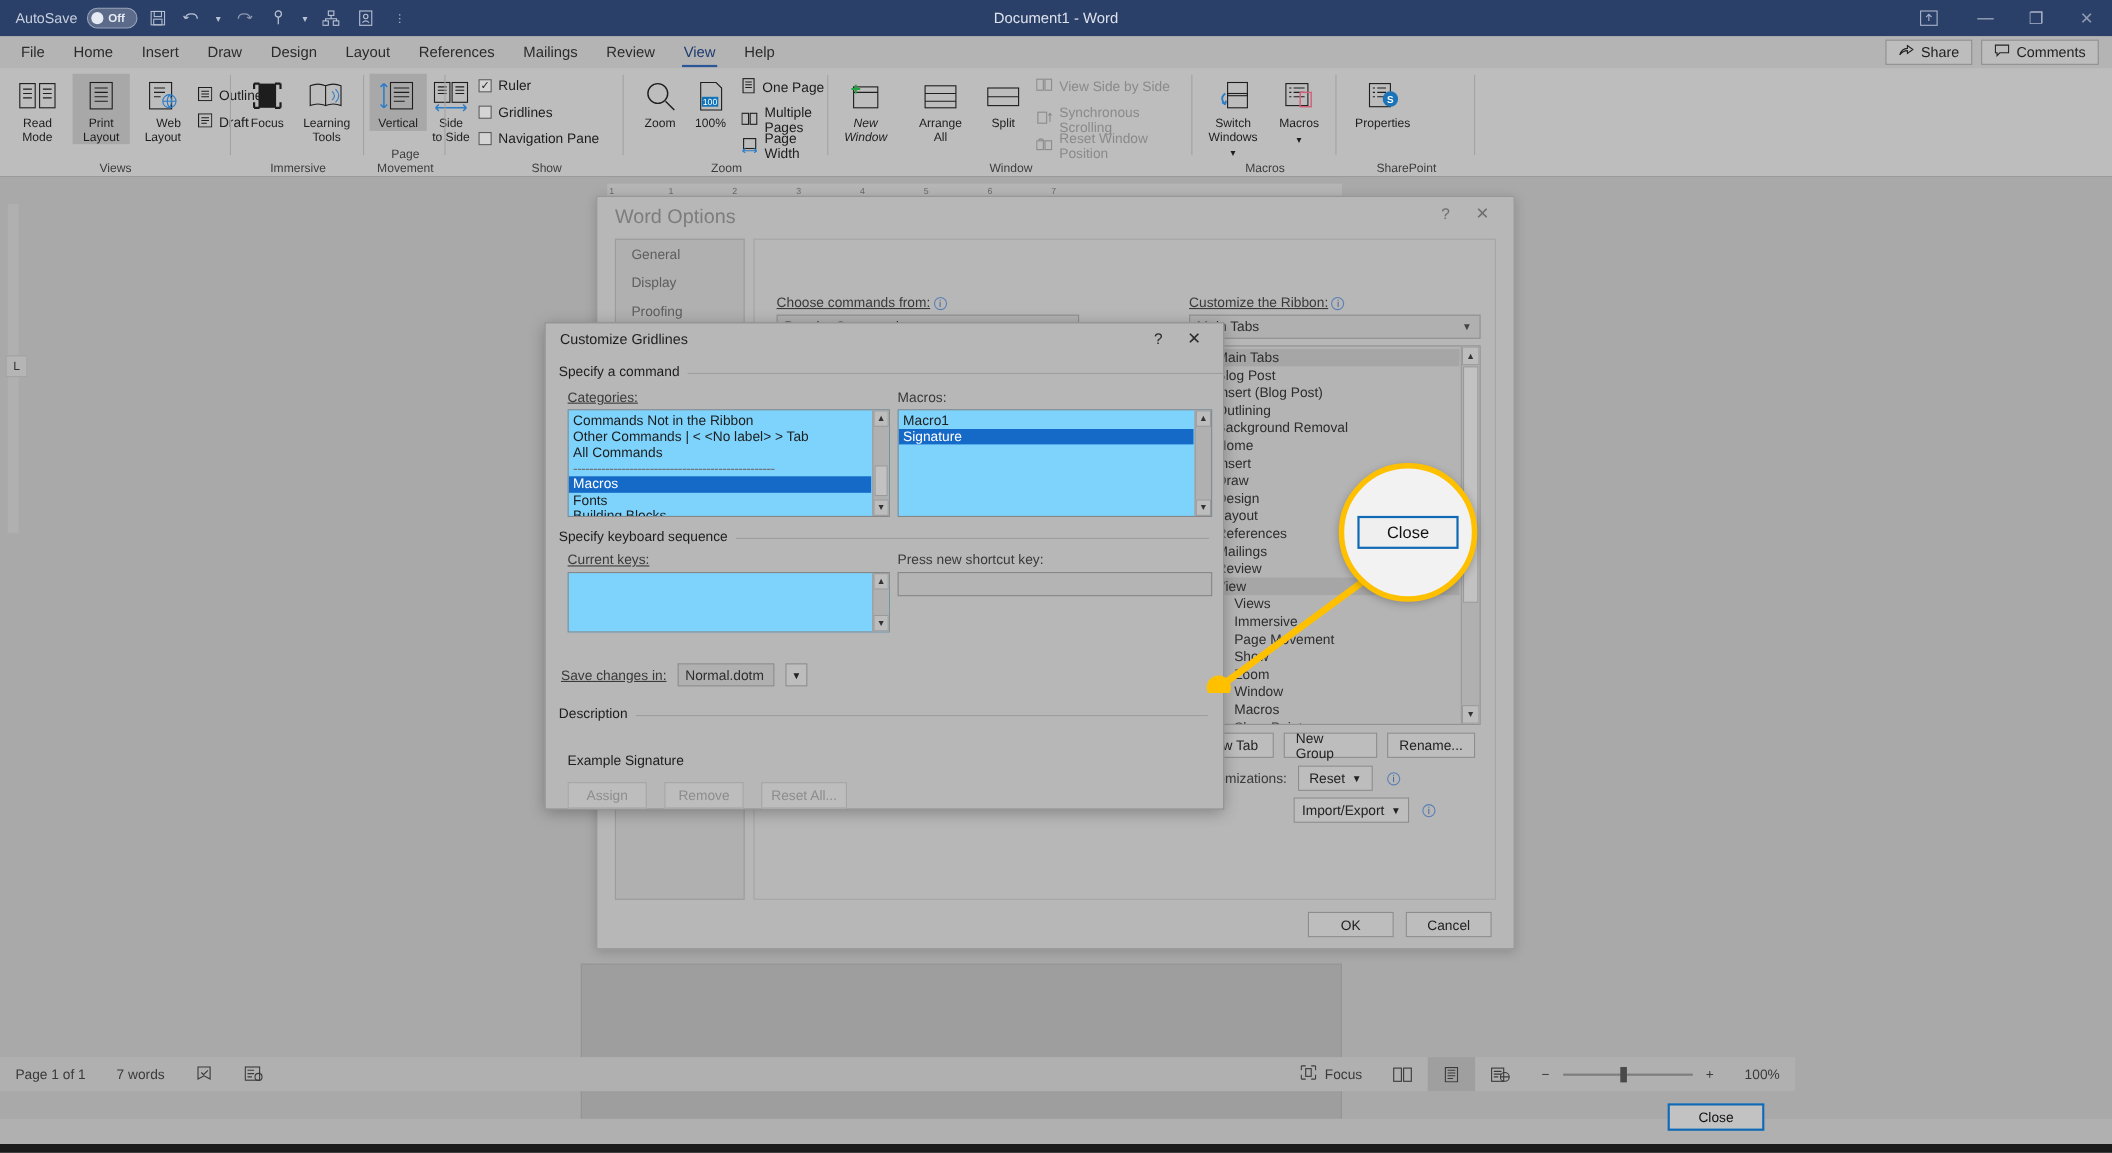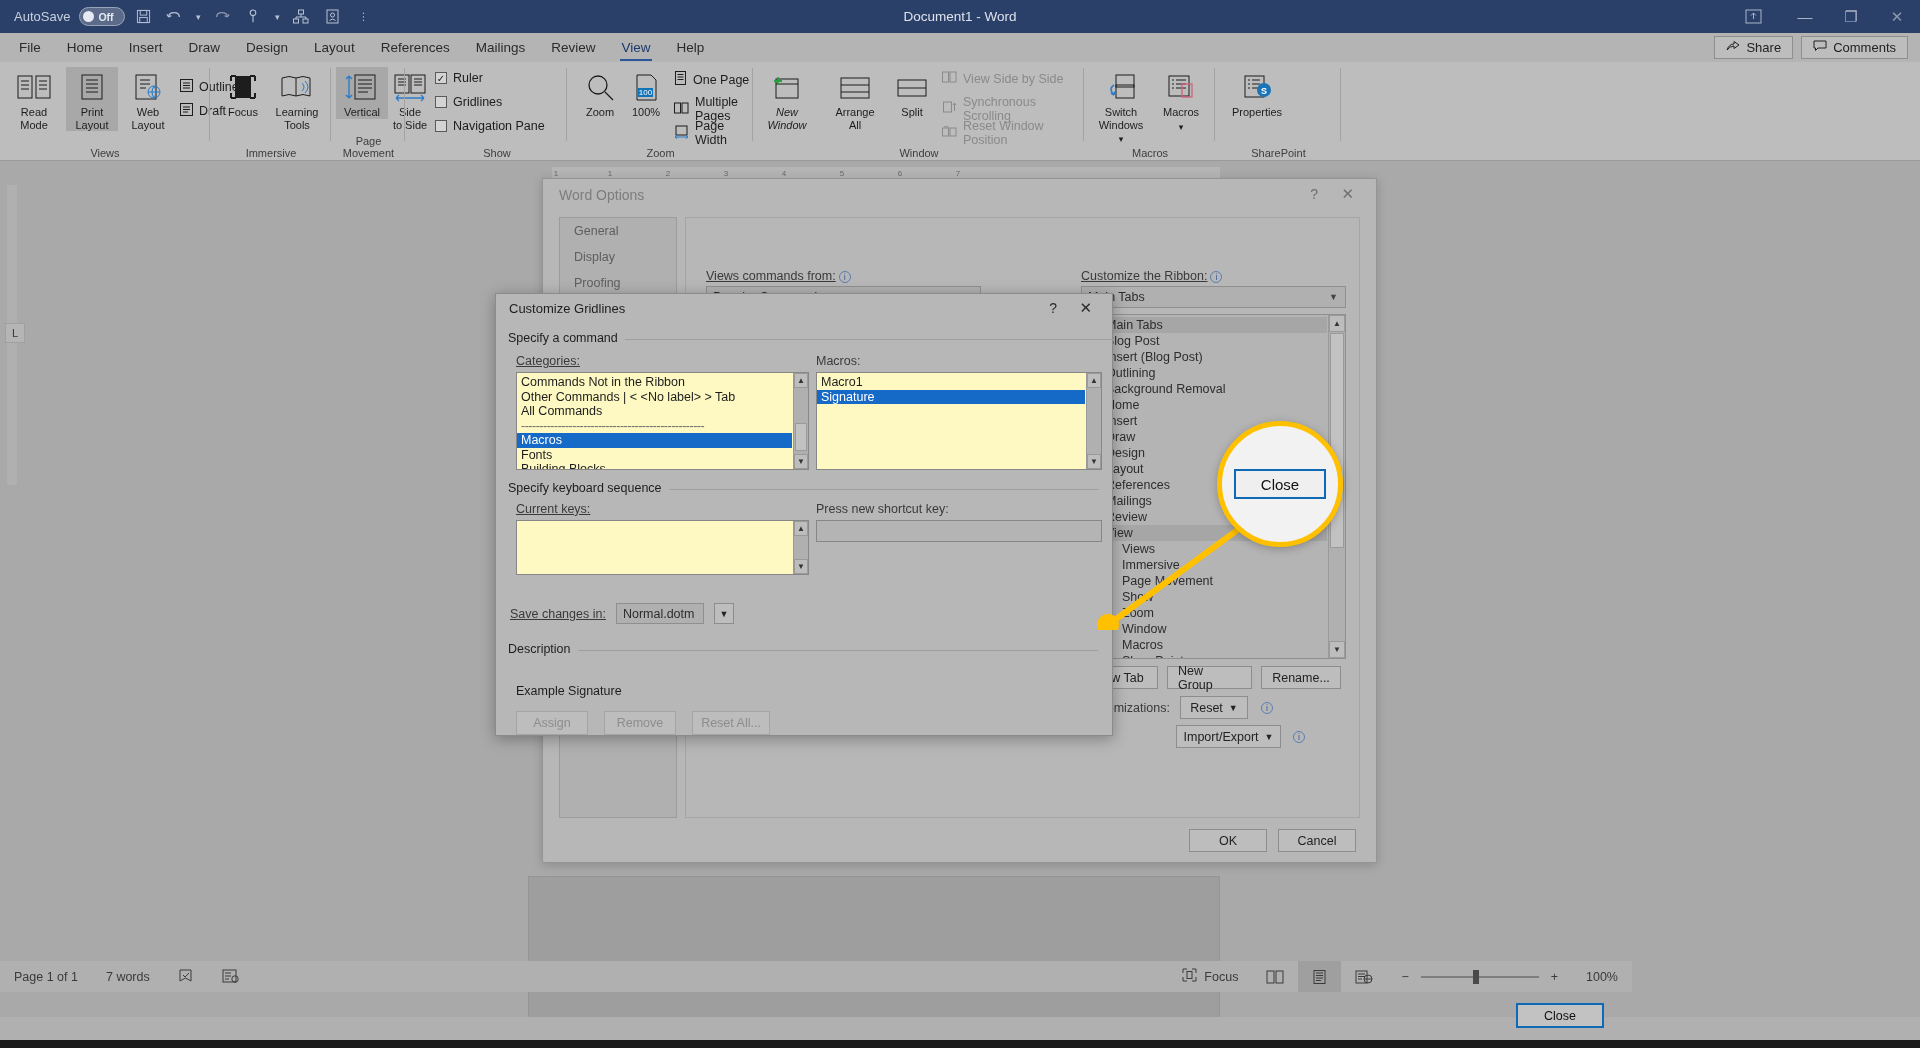--- a/index.html
+++ b/index.html
@@ -97,21 +97,21 @@
     position:absolute; left:528px; top:715px; width:692px; height:150px; background:#9e9e9e;
     border:1px solid #949494;
   }
 
   
   .wopts {
     position:absolute; left:542px; top:178px; width:835px; height:685px;
     background:#b7b7b7; border:1px solid #949494; box-shadow:0 2px 10px rgba(0,0,0,.18);
   }
   .wopts-tb { position:relative; height:34px; }
-  .wopts-tb .t { position:absolute; left:16px; top:8px; font-size:14px; color:#7d7d7d; }
+  .wopts-tb .t { position:absolute; left:16px; top:8px; font-size:18px; color:#7d7d7d; }
   .wopts-tb .q { position:absolute; right:58px; top:7px; font-size:14px; color:#6f6f6f; }
   .wopts-tb .x { position:absolute; right:22px; top:6px; font-size:15px; color:#6f6f6f; }
   .wopts-nav {
     position:absolute; left:16px; top:38px; width:118px; bottom:44px;
     background:#b0b0b0; border:1px solid #9c9c9c;
   }
   .navitem { padding:6px 14px; font-size:12.5px; color:#5e5e5e; }
   .wopts-body { position:absolute; left:142px; top:38px; right:16px; bottom:44px; background:#b7b7b7; border:1px solid #a5a5a5;}
   .wo-head { position:absolute; left:20px; top:10px; display:flex; align-items:center; gap:12px; font-size:13px; color:#2d2d2d; }
   .lbl { font-size:12.5px; color:#3a3a3a; }
@@ -140,21 +140,21 @@
     background:#b7b7b7; border:1px solid #8b8b8b; box-shadow:0 3px 14px rgba(0,0,0,.3);
   }
   .ckb-tb { position:relative; height:30px; }
   .ckb-tb .t { position:absolute; left:13px; top:7px; font-size:13px; color:#1d1d1d; }
   .ckb-tb .q { position:absolute; right:55px; top:6px; font-size:14px; color:#2a2a2a; }
   .ckb-tb .x { position:absolute; right:20px; top:5px; font-size:15px; color:#2a2a2a; }
   .grouphead { position:absolute; font-size:12.5px; color:#1d1d1d; }
   .grouphead::after {
     content:""; position:absolute; left:100%; margin-left:7px; top:8px; width:var(--lw,300px); height:1px; background:#9e9e9e;
   }
-  .flist { background:#fef9c3; border:1px solid #878787; position:relative; overflow:hidden; }
+  .flist { background:#7dd3fc; border:1px solid #878787; position:relative; overflow:hidden; }
   .frow { font-size:12.5px; color:#1d1d1d; padding:0 0 0 4px; line-height:14.5px; white-space:nowrap; }
   .frow.sel { background:#1569c7; color:#fff; }
   .inputbox { background:#b4b4b4; border:1px solid #878787; }
   .ckb-btn {
     background:#bdbdbd; border:1px solid #8d8d8d; font-size:12.5px; color:#1d1d1d;
     display:flex;align-items:center;justify-content:center; height:24px;
   }
   .ckb-btn.dim { color:#8d8d8d; border-color:#a5a5a5; }
   .ckb-btn.primary { border:2px solid #1069b5; background:#c2c2c2; color:#111; }
 
@@ -309,21 +309,21 @@
       </div>
       <div class="bigbtn" style="left:122px;">
         <span class="ic">
           <svg width="30" height="30" viewBox="0 0 30 30">
               <rect x="3" y="2" width="20" height="24" fill="none" stroke="#1d1d1d"></rect>
               <path d="M7 7h10M7 11h10M7 15h6" stroke="#1d1d1d"></path>
               <circle cx="21" cy="19" r="6" fill="none" stroke="#2b7cc9"></circle>
               <path d="M15 19h12M21 13q4 6 0 12q-4-6 0-12" fill="none" stroke="#2b7cc9"></path>
             </svg>
         </span>
-        <span style="white-space:pre-line;">Web
+        <span style="white-space:pre-line;text-align:right;">Web
 Layout</span>
       </div>
       <div class="smallitem" style="left:180px; top:17px;">
         <span>
           <svg width="13" height="13" viewBox="0 0 13 13">
               <rect x="0.5" y="0.5" width="12" height="12" fill="none" stroke="#1d1d1d"></rect>
               <path d="M3 4h7M3 6.5h7M3 9h7" stroke="#1d1d1d"></path>
             </svg>
         </span>
         <span>Outline</span>
@@ -605,21 +605,21 @@
 
     <div class="wopts-nav">
       <div class="navitem">General</div>
       <div class="navitem">Display</div>
       <div class="navitem">Proofing</div>
     </div>
 
     <div class="wopts-body">
 
       <div style="position:absolute; left:20px; top:48px; width:275px;">
-        <span class="lbl"><span class="u">Views commands from:</span><span class="infoi">i</span></span>
+        <span class="lbl"><span class="u">Choose commands from:</span><span class="infoi">i</span></span>
       </div>
       <div class="combo" style="position:absolute; left:20px; top:68px; width:275px;">
         <span>Popular Commands</span>
         <span class="arrow">▼</span>
       </div>
       <div class="listbox" style="position:absolute; left:20px; top:96px; width:275px; height:345px;">
         <div class="sbar">
           <div class="sbtn">▲</div>
           <div class="sthumb" style="top:18px; height:230px;"></div>
           <div class="sbtn" style="position:absolute;bottom:0;left:0;right:0;">▼</div>

